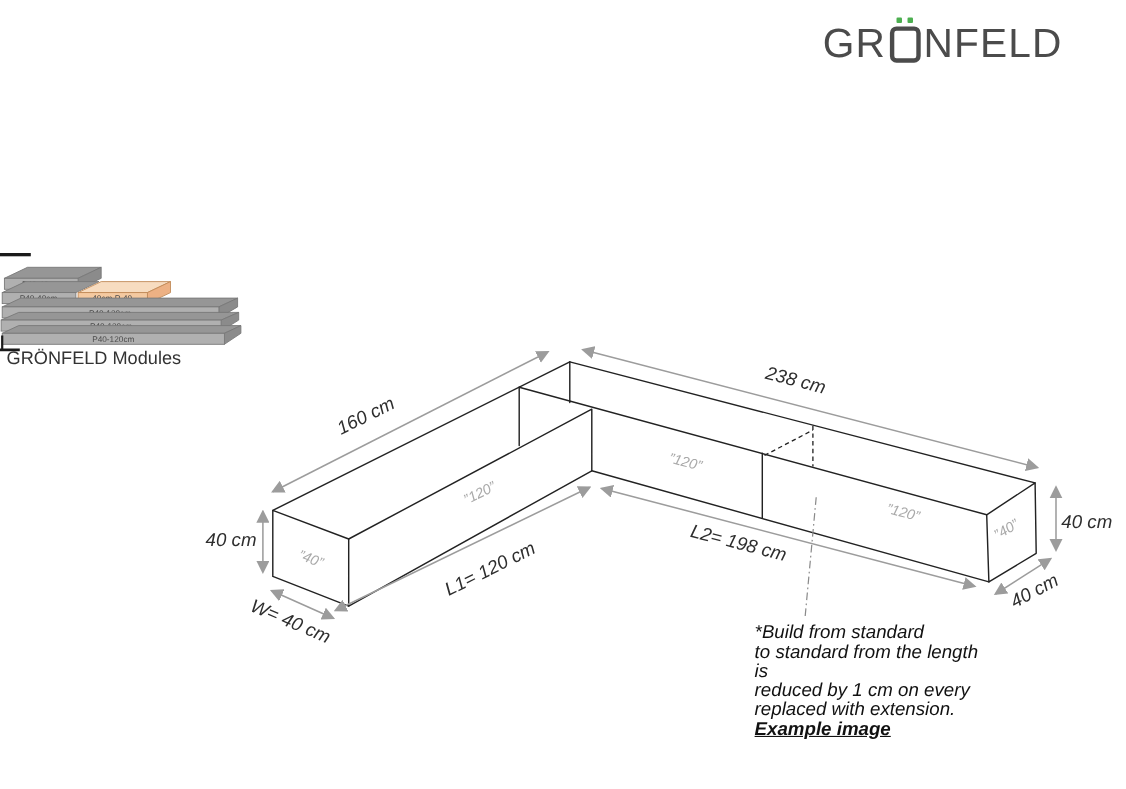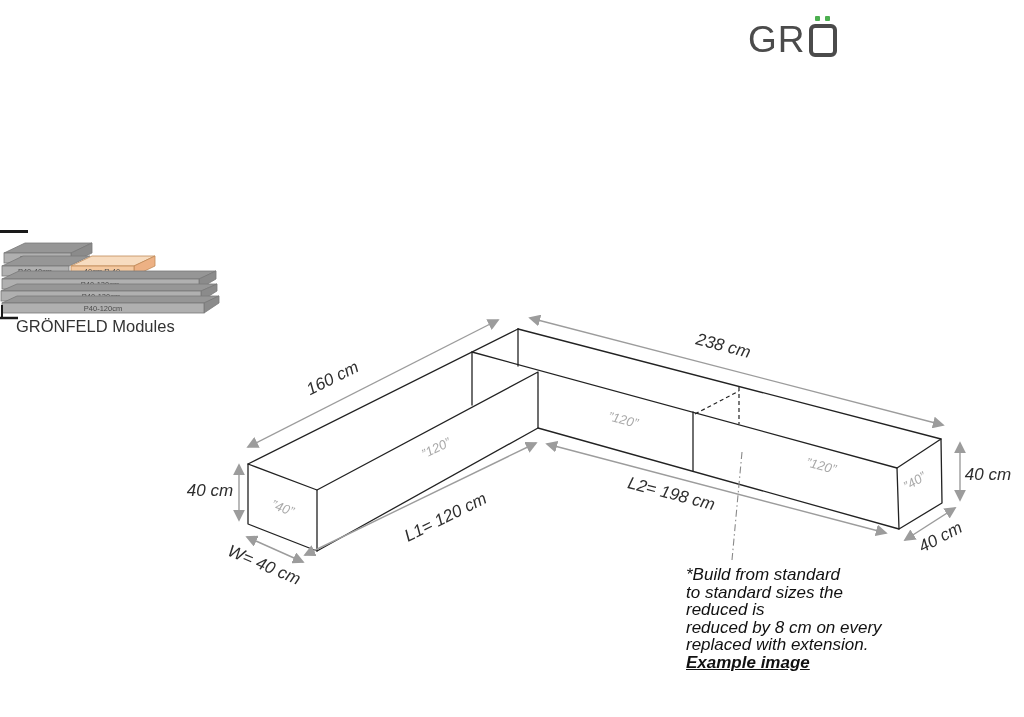--- a/index.html
+++ b/index.html
@@ -14,21 +14,21 @@
     font-size:37px;letter-spacing:1px;font-weight:400;
   }
   .logo .ltr{line-height:1;text-align:right;}
   .obox-wrap{display:inline-flex;flex-direction:column;align-items:center;margin:0 3px 1px 3px;}
   .dots{display:flex;gap:5px;margin-bottom:3px;}
   .dot{width:5px;height:5px;background:#4caf50;border-radius:1px;}
   .obox{width:20px;height:25px;border:4px solid #4b4b4b;border-radius:6px;}
   
   .modules-svg{position:absolute;left:0;top:228px;}
   .modules-caption{
-    position:absolute;left:16px;top:317px;font-size:16.5px;color:#333;
+    position:absolute;left:6px;top:317px;font-size:16.5px;color:#333;
   }
   .slab-label{font-size:7.5px;fill:#4a4a4a;text-anchor:middle;}
   
   .diagram-svg{position:absolute;left:0;top:0;}
   .outline{stroke:#222;stroke-width:1.3;fill:none;stroke-linejoin:round;stroke-linecap:round;}
   .hidden-edge{stroke:#222;stroke-width:1.2;fill:none;stroke-dasharray:4 3;}
   .leader{stroke:#8a8a8a;stroke-width:1.1;fill:none;stroke-dasharray:7 3 1.5 3;}
   .dim-line{stroke:#9c9c9c;stroke-width:1.4;fill:none;}
   .dim-text{font-style:italic;font-size:17px;fill:#2e2e2e;text-anchor:middle;}
   .face-text{font-style:italic;font-size:13px;fill:#a9a9a9;text-anchor:middle;}
@@ -44,20 +44,21 @@
 
 <div class="logo">
   <span class="ltr">GR</span>
   <span class="obox-wrap">
     <span class="dots">
       <span class="dot"></span>
       <span class="dot"></span>
     </span>
     <span class="obox"></span>
   </span>
+  <span class="ltr">NFELD</span>
 </div>
 
 <svg class="modules-svg" width="232" height="95" viewBox="0 0 232 95">
 
   <rect x="0" y="2" width="28" height="3" fill="#1a1a1a"></rect>
 
   <g>
     <polygon points="4,25 71,25 92,15 25,15" fill="#969696" stroke="#787878" stroke-width="0.8"></polygon>
     <polygon points="71,25 92,15 92,25 71,35" fill="#8b8b8b" stroke="#787878" stroke-width="0.8"></polygon>
     <rect x="4" y="25" width="67" height="10" fill="#b0b0b0" stroke="#787878" stroke-width="0.8"></rect>
@@ -156,17 +157,17 @@
 
   <text class="face-text" transform="translate(281,512) rotate(21)">”40”</text>
   <text class="face-text" transform="translate(438,452) rotate(-26.5)">”120”</text>
   <text class="face-text" transform="translate(622,424) rotate(14.5)">”120”</text>
   <text class="face-text" transform="translate(820,470) rotate(14.5)">”120”</text>
   <text class="face-text" transform="translate(917,485) rotate(-31)">”40”</text>
 </svg>
 
 <div class="note">
   <div>*Build from standard</div>
-  <div>to standard sizes the reduced is</div>
-  <div>reduced by 8 cm on every</div>
+  <div>to standard from the length is</div>
+  <div>reduced by 1 cm on every</div>
   <div>replaced with extension.</div>
   <div class="cap">Example image</div>
 </div>
 
 </body></html>

